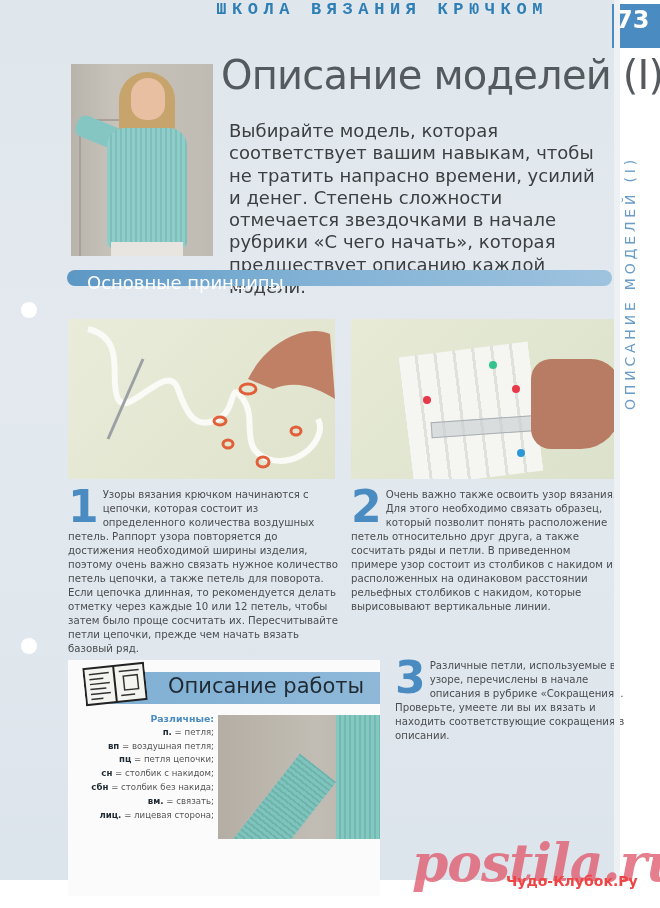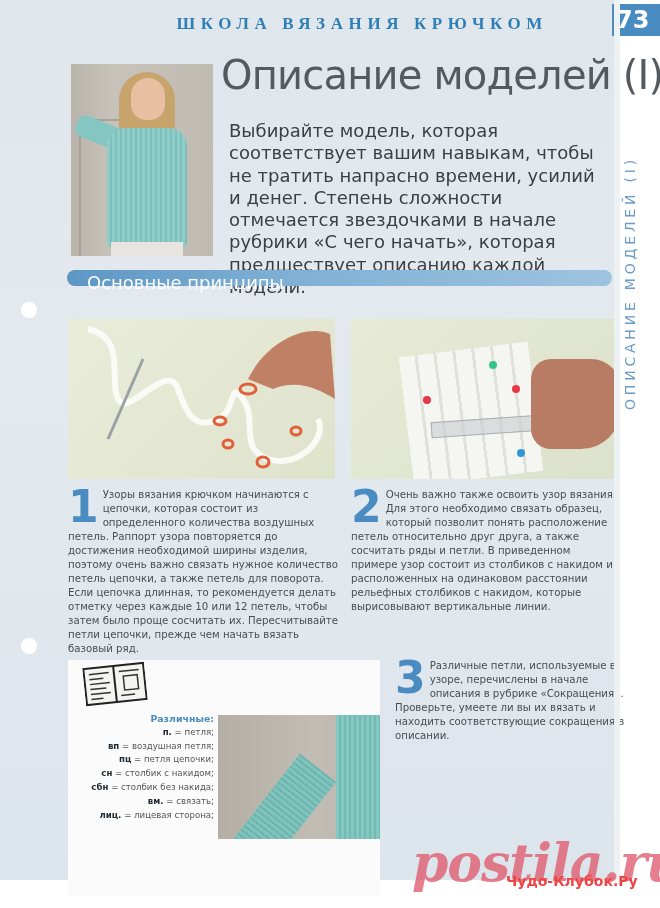--- a/index.html
+++ b/index.html
@@ -1,20 +1,20 @@
 <!DOCTYPE html>
 <html><head>
 <meta charset="utf-8">
 <style>
   html,body{margin:0;padding:0;}
   body{width:660px;height:908px;position:relative;overflow:hidden;background:#ffffff;font-family:"Liberation Sans",sans-serif;}
   .page{position:absolute;left:0;top:0;width:620px;height:880px;background:linear-gradient(180deg,#dfe6ec 0%,#e3e9ef 40%,#dde5ec 100%);}
   .page:after{content:"";position:absolute;right:0;top:0;width:6px;height:100%;background:#eef1f4;}
-  .running-head{position:absolute;right:72px;top:14px;font-family:Liberation Serif, serif;font-weight:bold;color:#2f7fb7;font-size:17px;letter-spacing:5.6px;}
-  .page-num{position:absolute;left:612px;top:4px;width:48px;height:32px;background:#4a8cc2;color:#fff;font-family:"DejaVu Sans",sans-serif;font-weight:bold;font-size:24px;line-height:32px;text-align:left;padding-left:4px;box-sizing:border-box;}
+  .running-head{position:absolute;right:72px;top:0;font-family:Liberation Mono, monospace;font-weight:bold;color:#2f7fb7;font-size:17px;letter-spacing:5.6px;}
+  .page-num{position:absolute;left:612px;top:4px;width:48px;height:44px;background:#4a8cc2;color:#fff;font-family:"DejaVu Sans",sans-serif;font-weight:bold;font-size:24px;line-height:32px;text-align:left;padding-left:4px;box-sizing:border-box;}
   .side-title{position:absolute;left:622px;top:410px;transform-origin:0 0;transform:rotate(-90deg);white-space:nowrap;font-family:"DejaVu Sans",sans-serif;color:#6a9cc6;font-size:14px;letter-spacing:3.8px;}
   .hero-photo{position:absolute;left:71px;top:64px;width:142px;height:192px;background:linear-gradient(90deg,#b9b4ab 0%,#c8c3ba 30%,#bfbab2 100%);overflow:hidden;}
   .hero-photo .door{position:absolute;left:8px;top:55px;width:60px;height:137px;border:2px solid #a7a198;}
   .hero-photo .hair{position:absolute;left:48px;top:8px;width:56px;height:70px;background:#c7a46c;border-radius:28px 28px 12px 12px;}
   .hero-photo .face{position:absolute;left:60px;top:14px;width:34px;height:42px;background:#e8bfa1;border-radius:17px 17px 15px 15px;}
   .hero-photo .sweater{position:absolute;left:36px;top:64px;width:80px;height:120px;background:repeating-linear-gradient(90deg,#8ecdca 0 3px,#7ebfbb 3px 5px);border-radius:18px 18px 6px 6px;}
   .hero-photo .arm{position:absolute;left:4px;top:58px;width:52px;height:22px;background:#86c6c2;transform:rotate(22deg);border-radius:8px;}
   .hero-photo .skirt{position:absolute;left:40px;top:178px;width:72px;height:14px;background:#e8e4e0;}
   .title{position:absolute;left:221px;top:52px;font-family:"DejaVu Sans",sans-serif;font-size:40px;color:#555a5e;letter-spacing:-0.8px;white-space:nowrap;}
   .intro{position:absolute;left:229px;top:120px;width:380px;font-family:"DejaVu Sans",sans-serif;font-size:18px;line-height:22.3px;color:#3c3f42;}
@@ -102,20 +102,23 @@
   </div>
 
   <div class="step step2">
     <span class="step-num">2</span>
     <span>Очень важно также освоить узор вязания. Для этого необходимо связать образец, который позволит понять расположение петель относительно друг друга, а также сосчитать ряды и петли. В приведенном примере узор состоит из столбиков с накидом и расположенных на одинаковом расстоянии рельефных столбиков с накидом, которые вырисовывают вертикальные линии.</span>
   </div>
 
   <div class="hole h2"></div>
 
   <div class="work-card">
+    <div class="work-bar">
+      <span>Описание работы</span>
+    </div>
     <svg class="book-icon" viewBox="0 0 62 40">
       <rect x="1" y="2" width="60" height="36" fill="#f4f4f0" stroke="#222" stroke-width="2"></rect>
       <line x1="31" y1="2" x2="31" y2="38" stroke="#222" stroke-width="2"></line>
       <g stroke="#333" stroke-width="1.5">
         <line x1="6" y1="8" x2="26" y2="8"></line>
           <line x1="6" y1="13" x2="20" y2="13"></line>
         <line x1="6" y1="18" x2="26" y2="18"></line>
           <line x1="6" y1="23" x2="22" y2="23"></line>
         <line x1="6" y1="28" x2="26" y2="28"></line>
           <line x1="6" y1="33" x2="18" y2="33"></line>

